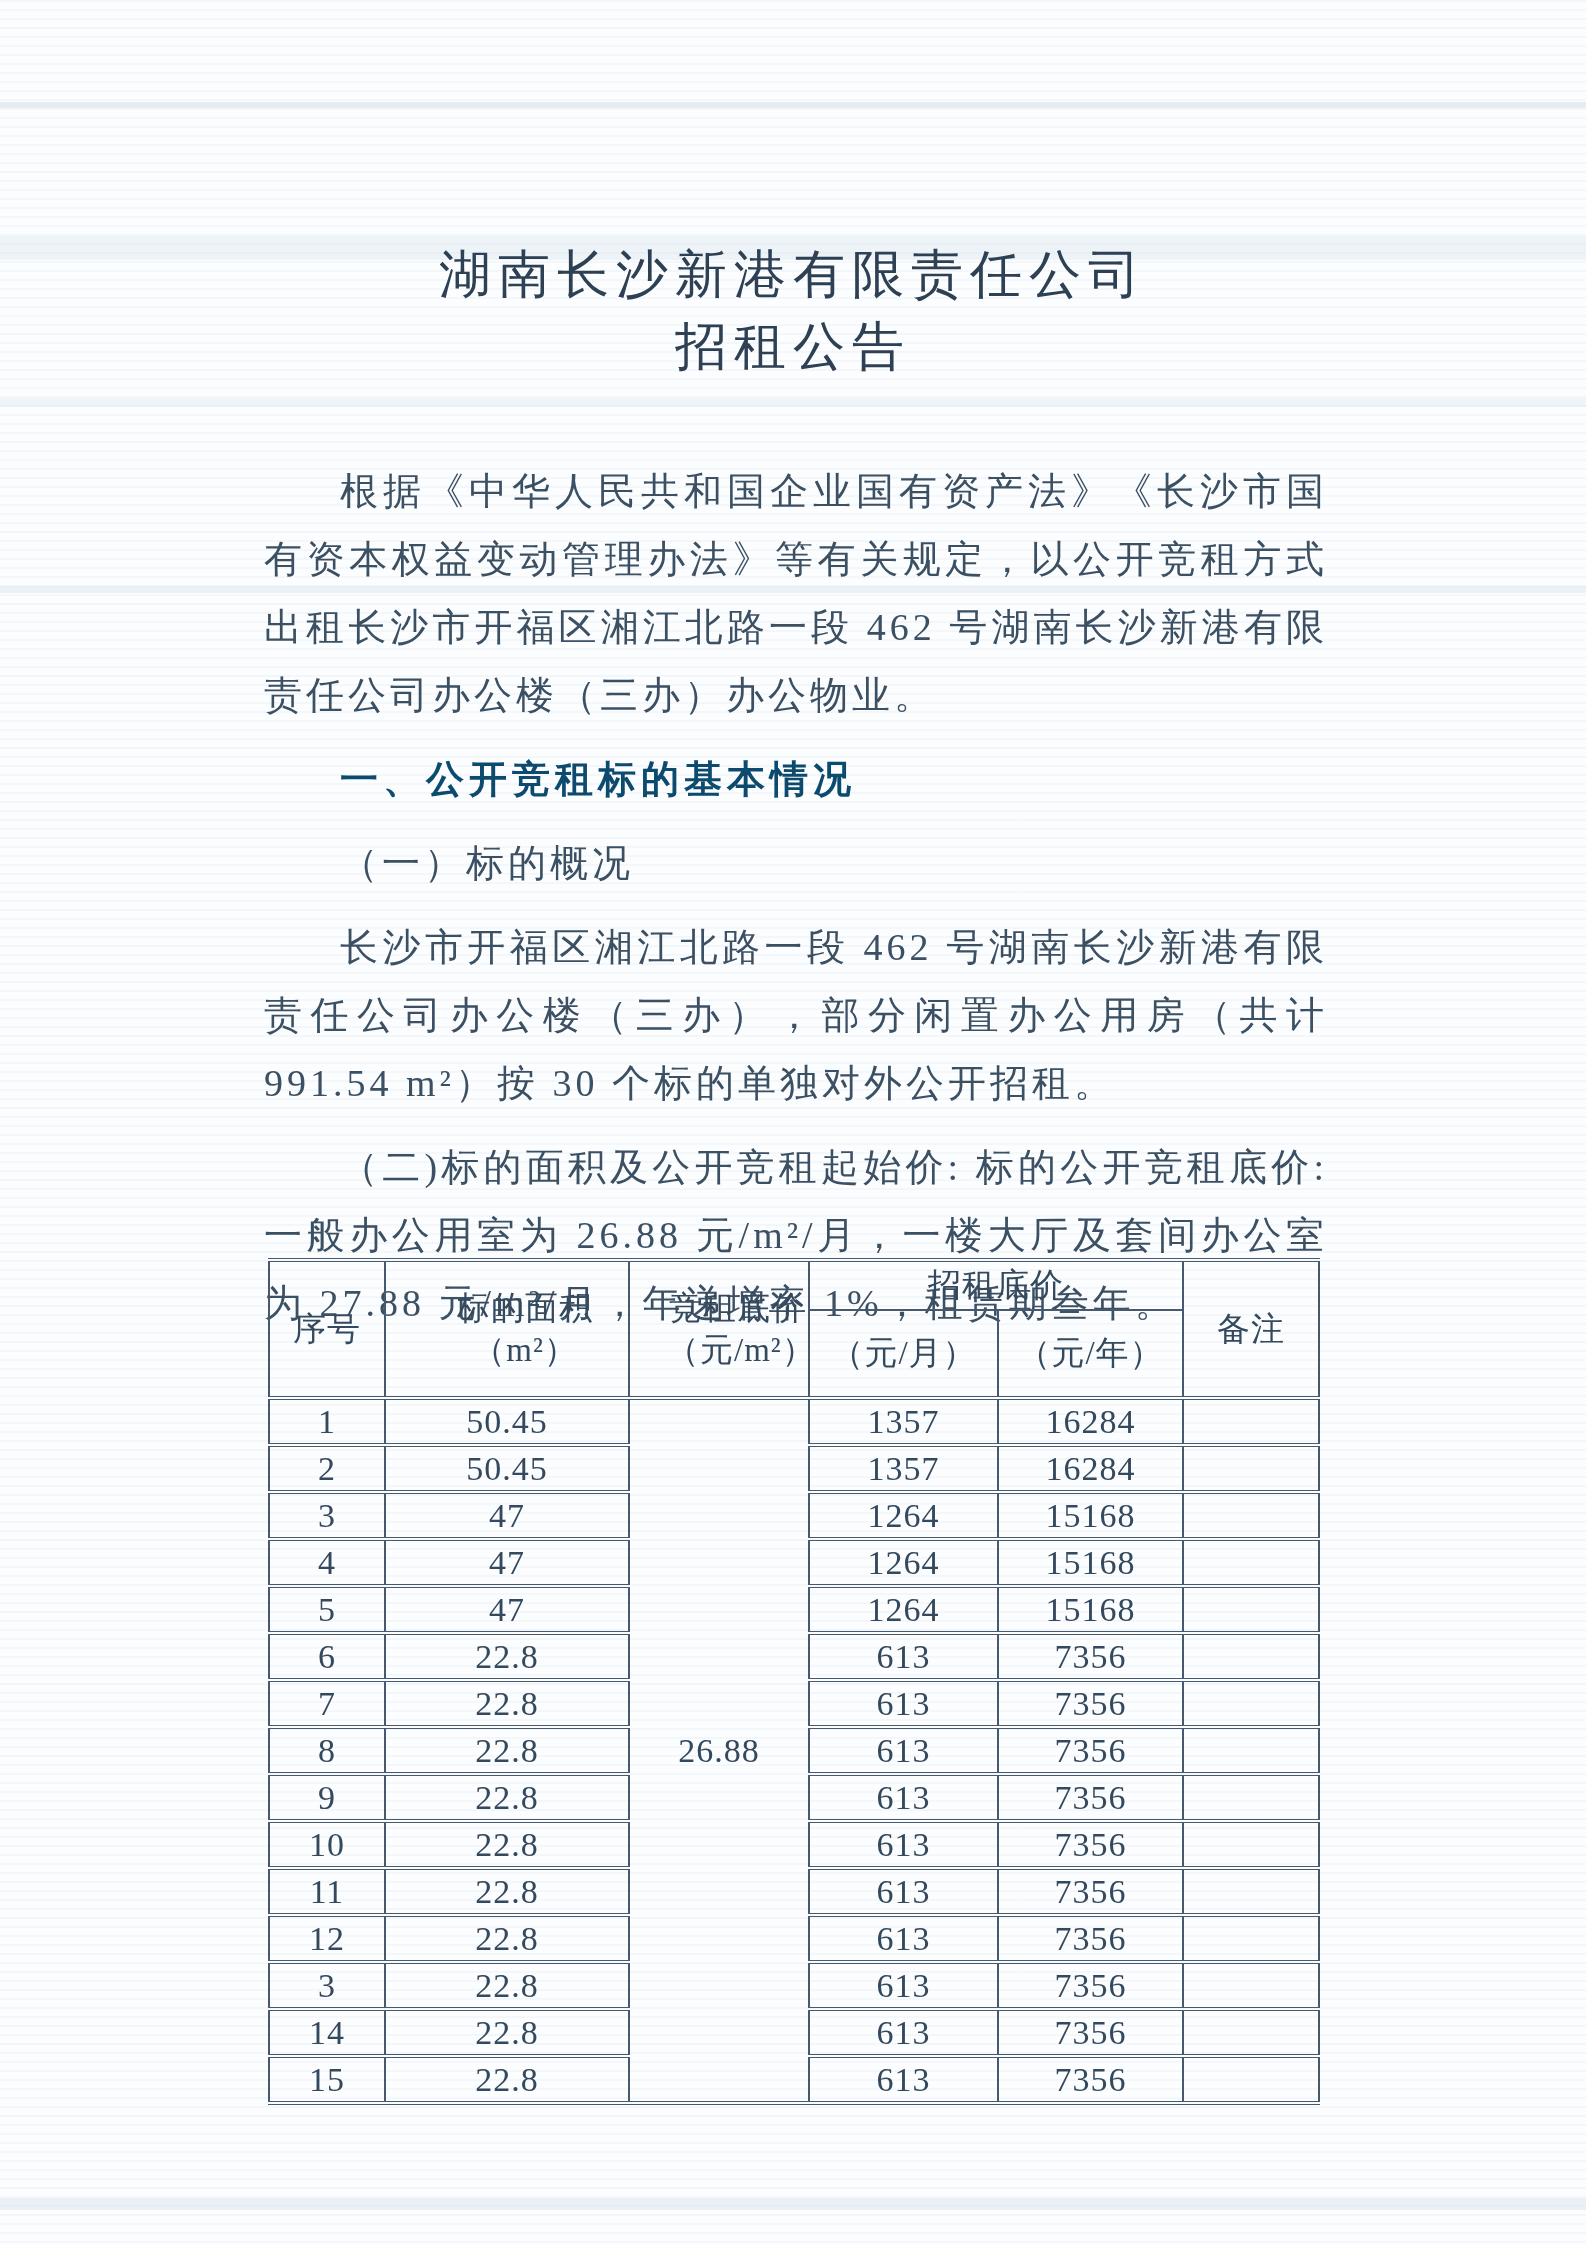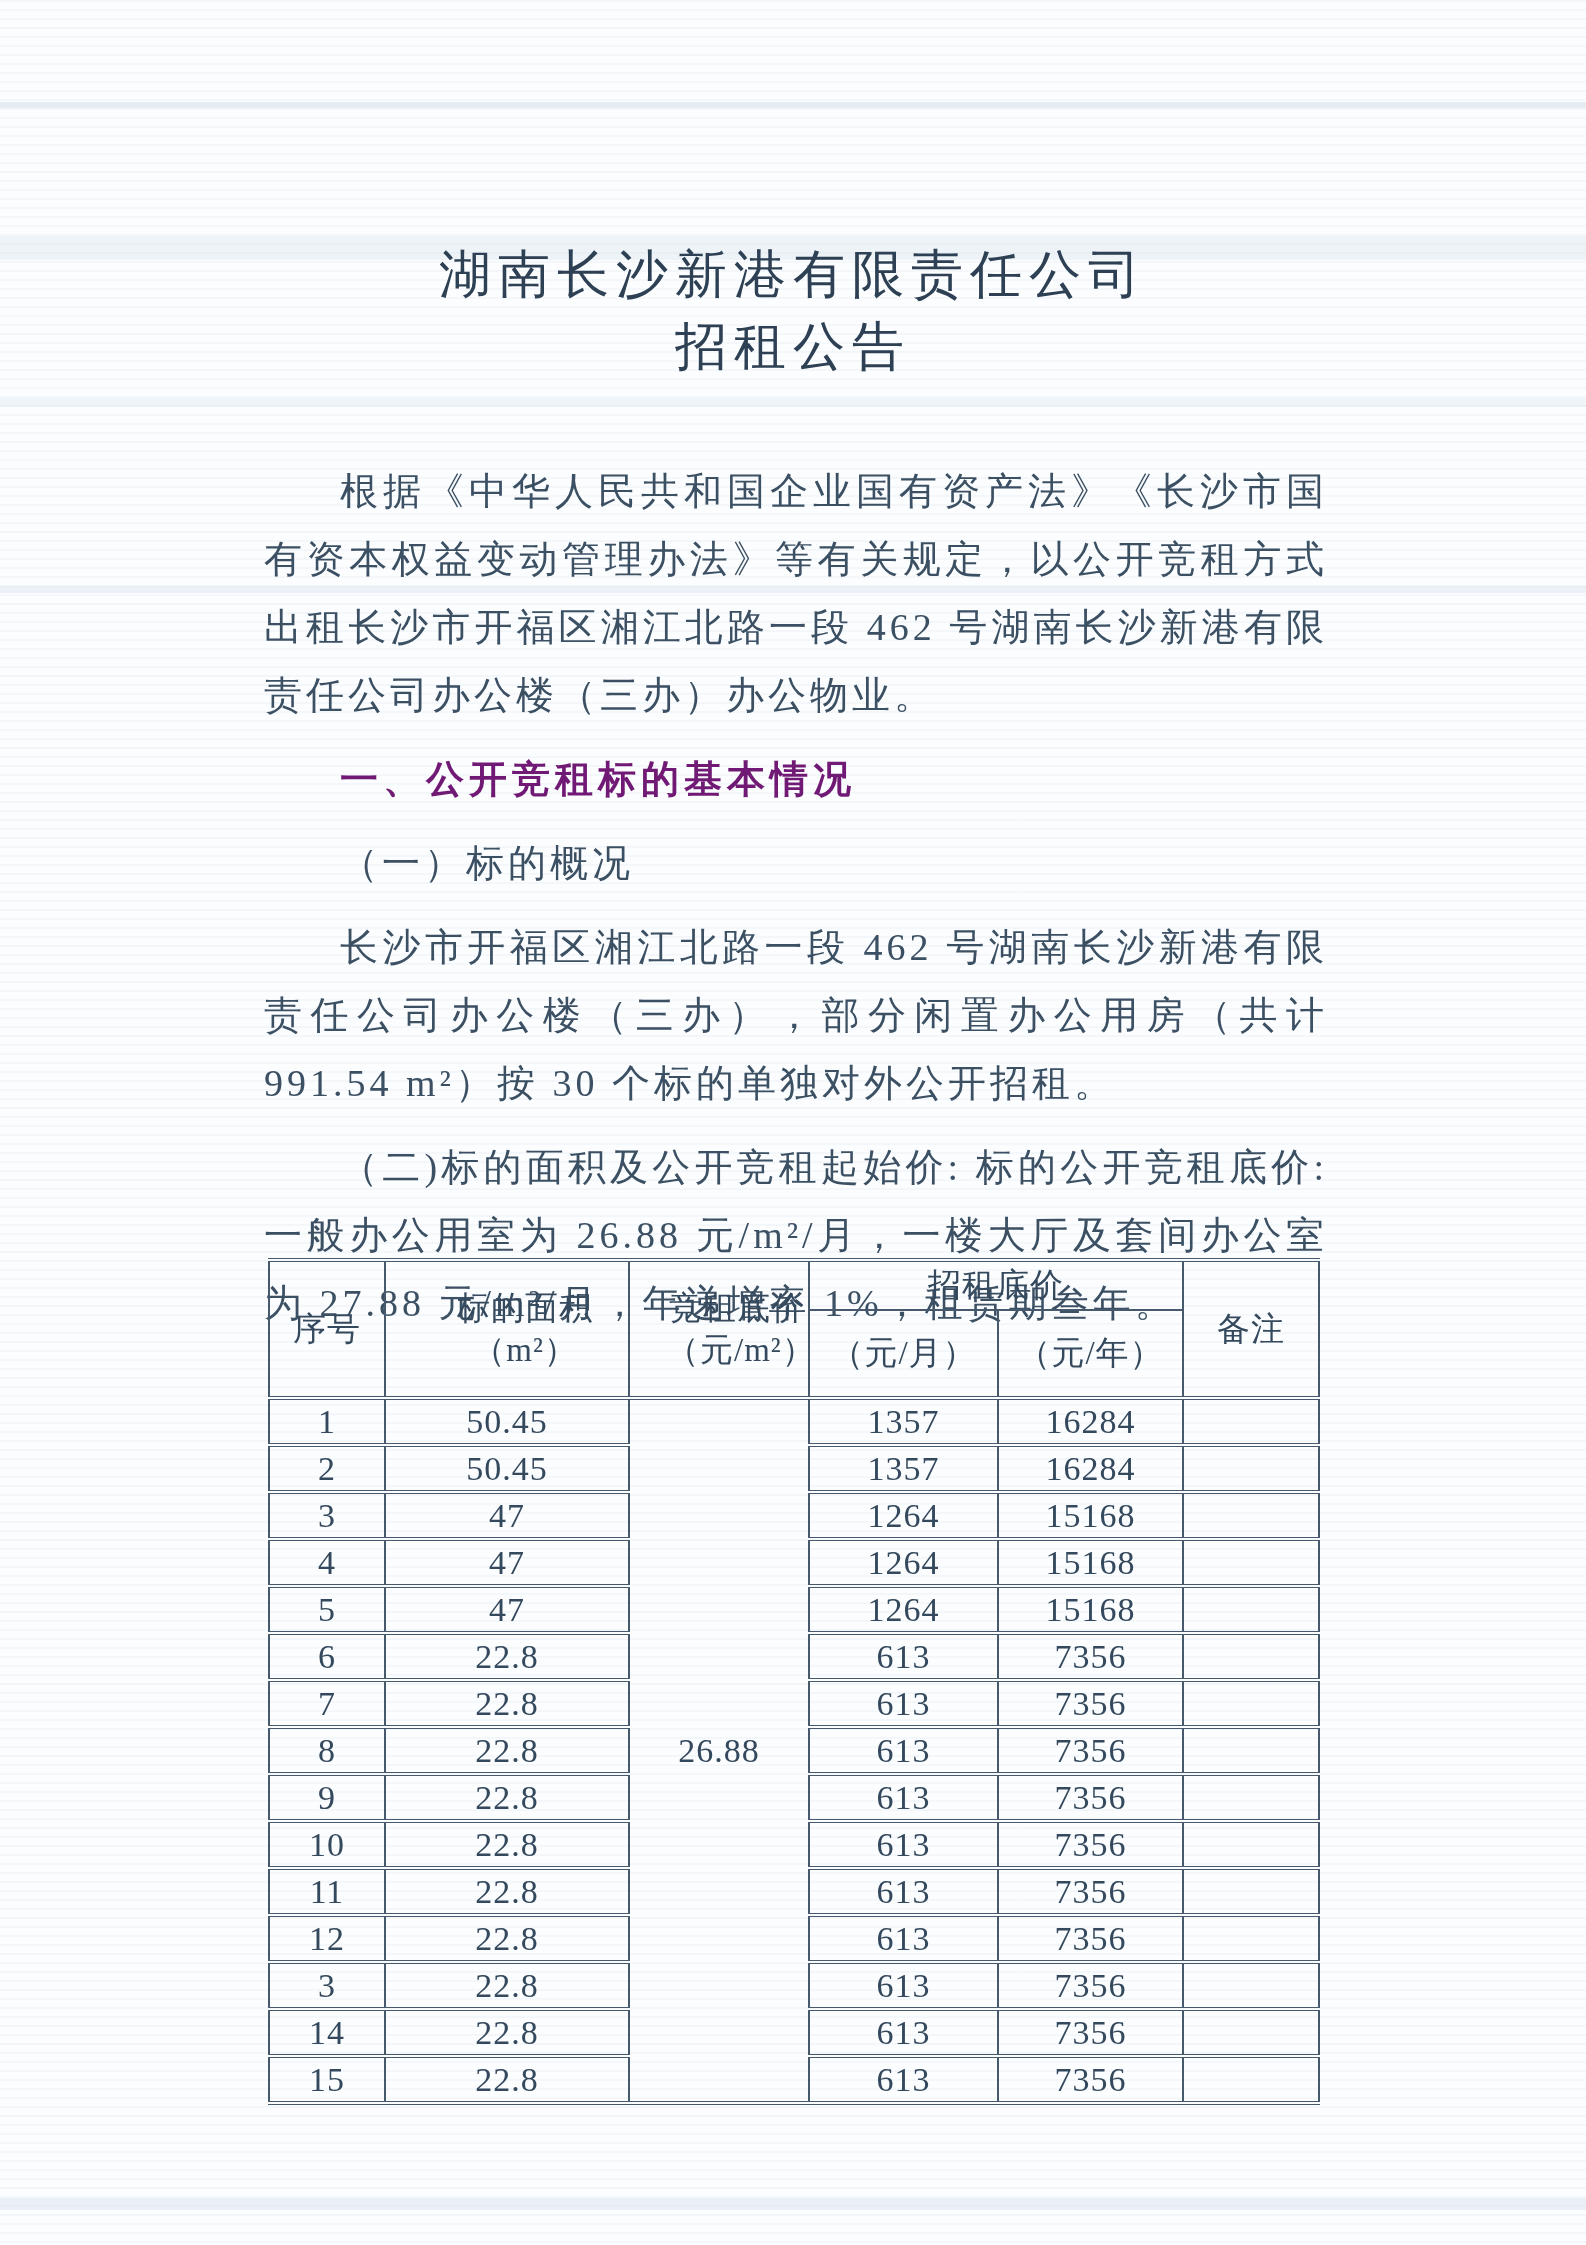--- a/index.html
+++ b/index.html
@@ -39,21 +39,21 @@
   }
   .content{
     position:absolute;left:248px;top:441px;width:1096px;
     font-size:38px;line-height:68px;letter-spacing:4px;
     text-align:justify;
   }
   .content p{margin:16px;text-indent:2em;}
   .content .h1{
     font-family:"Liberation Sans","DejaVu Sans",sans-serif;
     font-weight:bold;letter-spacing:5px;
-    color:#701a75;
+    color:#0c4a6e;
   }
   table.bids{
     position:absolute;left:268px;top:1258px;width:1050px;
     border-collapse:collapse;table-layout:fixed;
     font-size:34px;color:#34495d;letter-spacing:1px;
   }
   .bids th,.bids td{
     border-left:2px solid var(--line);
     border-right:2px solid var(--line);
     border-top:4px double var(--line);

